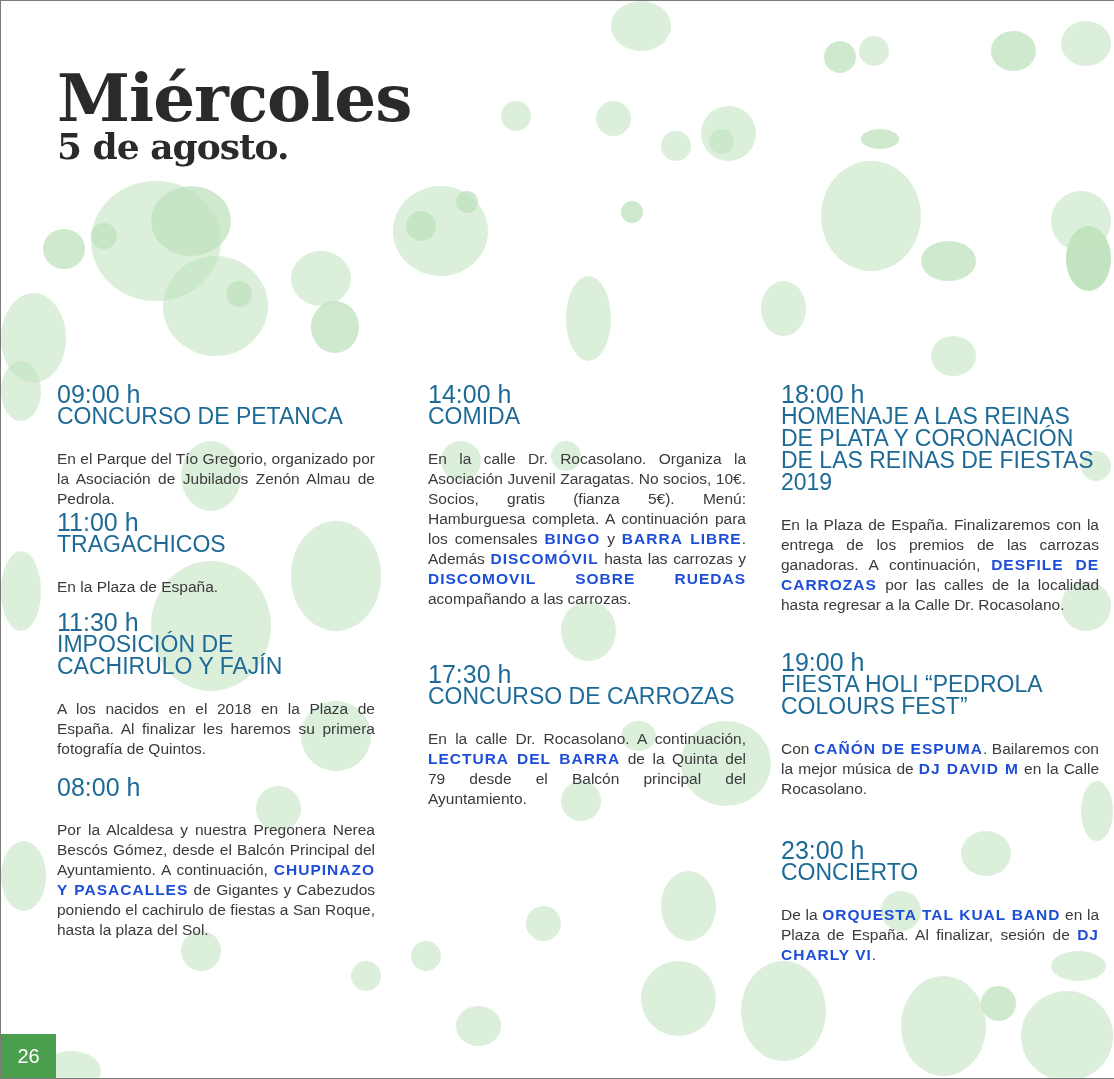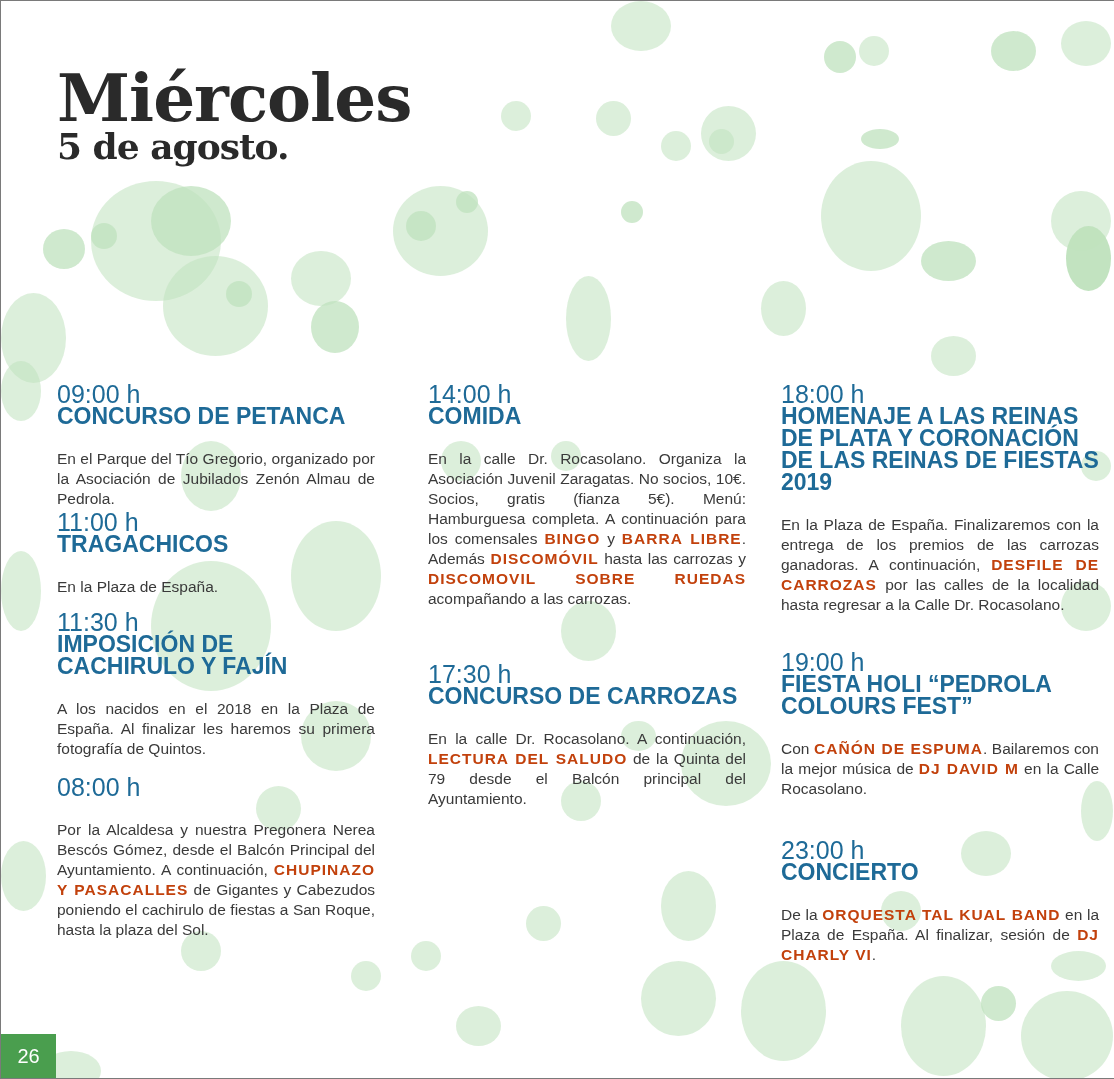--- a/index.html
+++ b/index.html
@@ -20,27 +20,27 @@
   .title .date { font-size:36px; line-height:34px; display:block; margin-top:-4px; }
 
   .col { position:absolute; top:382px; width:318px; font-family:"Liberation Sans", sans-serif; }
   .col1 { left:56px; }
   .col2 { left:400px;margin-left:27px; }
   .col3 { left:780px; }
 
   .event { margin:0; }
   .time { font-size:25px; line-height:22px; color:#1e6a97; font-weight:normal; display:block; }
   .head {
-    font-size:23px; line-height:22px; color:#1e6a97; font-weight:bold; text-transform:uppercase;
+    font-size:23px; line-height:22px; color:#1e6a97; font-weight:normal; text-transform:uppercase;
     display:block; margin-top:0px;
   }
   .desc {
     font-size:15.5px; line-height:20px; color:#3a3a3a; text-align:justify; margin-top:22px; display:block;
   }
-  .desc b { font-weight:bold; letter-spacing:1px; color:#c2410c; }
+  .desc b { font-weight:bold; letter-spacing:1px; color:#1d4ed8; }
 
   .page-num {
     position:absolute; left:0; top:1033px; width:55px; height:45px; background:#4a9e4e;
     color:#ffffff; font-family:"Liberation Sans", sans-serif; font-size:20px;
     display:flex; align-items:center; justify-content:center;
   }
 </style>
 </head>
 <body>
 
@@ -141,21 +141,21 @@
 
   <div class="col col2">
     <div class="event" style="height:280px;">
       <span class="time">14:00 h</span>
       <span class="head">COMIDA</span>
       <span class="desc">En la calle Dr. Rocasolano. Organiza la Asociación Juvenil Zaragatas. No socios, 10€. Socios, gratis (fianza 5€). Menú: Hamburguesa completa. A continuación para los comensales <b>BINGO</b> y <b>BARRA LIBRE</b>. Además <b>DISCOMÓVIL</b> hasta las carrozas y <b>DISCOMOVIL SOBRE RUEDAS</b> acompañando a las carrozas.</span>
     </div>
     <div class="event" style="height:210px;">
       <span class="time">17:30 h</span>
       <span class="head">CONCURSO DE CARROZAS</span>
-      <span class="desc">En la calle Dr. Rocasolano. A continuación, <b>LECTURA DEL SALUDO</b> de la Quinta del 79 desde el Balcón principal del Ayuntamiento.</span>
+      <span class="desc">En la calle Dr. Rocasolano. A continuación, <b>LECTURA DEL BARRA</b> de la Quinta del 79 desde el Balcón principal del Ayuntamiento.</span>
     </div>
   </div>
 
   <div class="col col3">
     <div class="event" style="height:268px;">
       <span class="time">18:00 h</span>
       <span class="head">HOMENAJE A LAS REINAS DE PLATA Y CORONACIÓN DE LAS REINAS DE FIESTAS 2019</span>
       <span class="desc">En la Plaza de España. Finalizaremos con la entrega de los premios de las carrozas ganadoras. A continuación, <b>DESFILE DE CARROZAS</b> por las calles de la localidad hasta regresar a la Calle Dr. Rocasolano.</span>
     </div>
     <div class="event" style="height:188px;">

